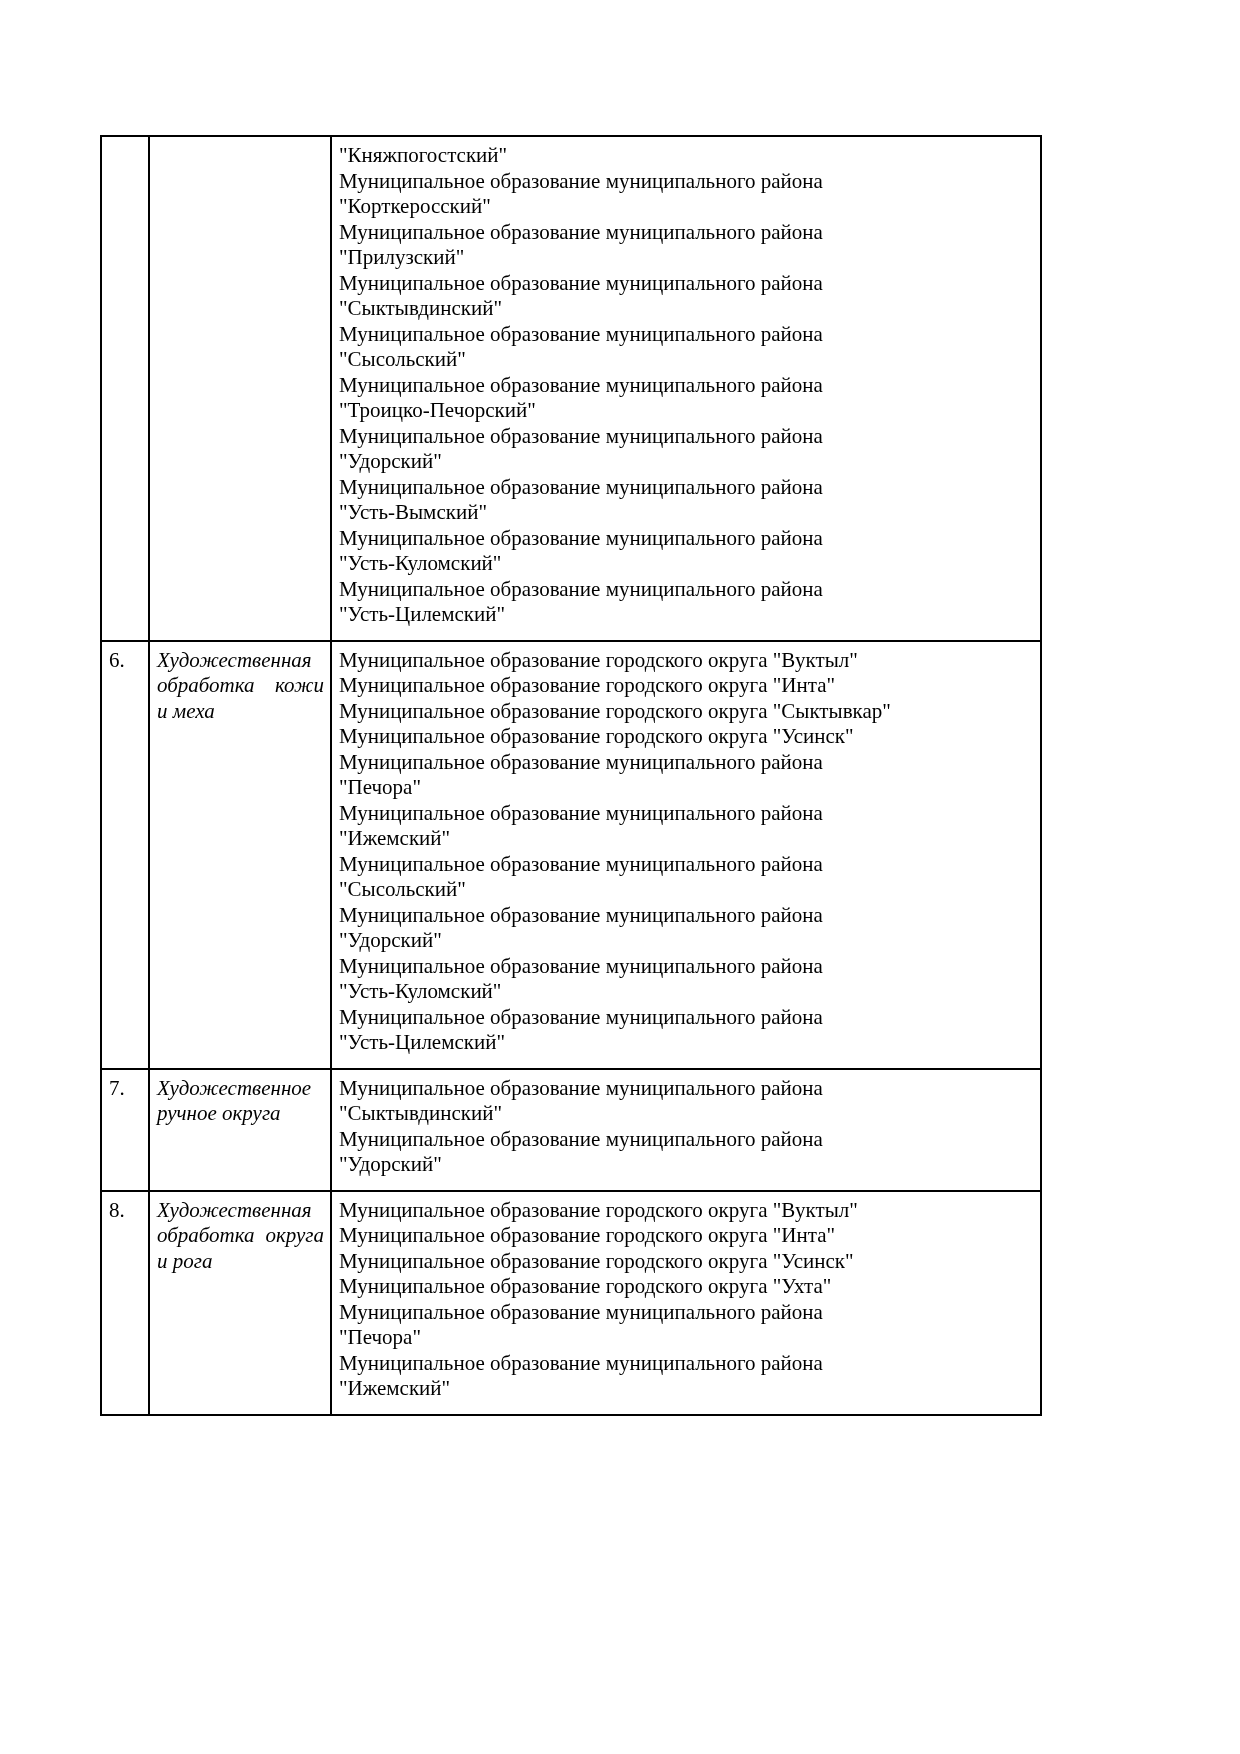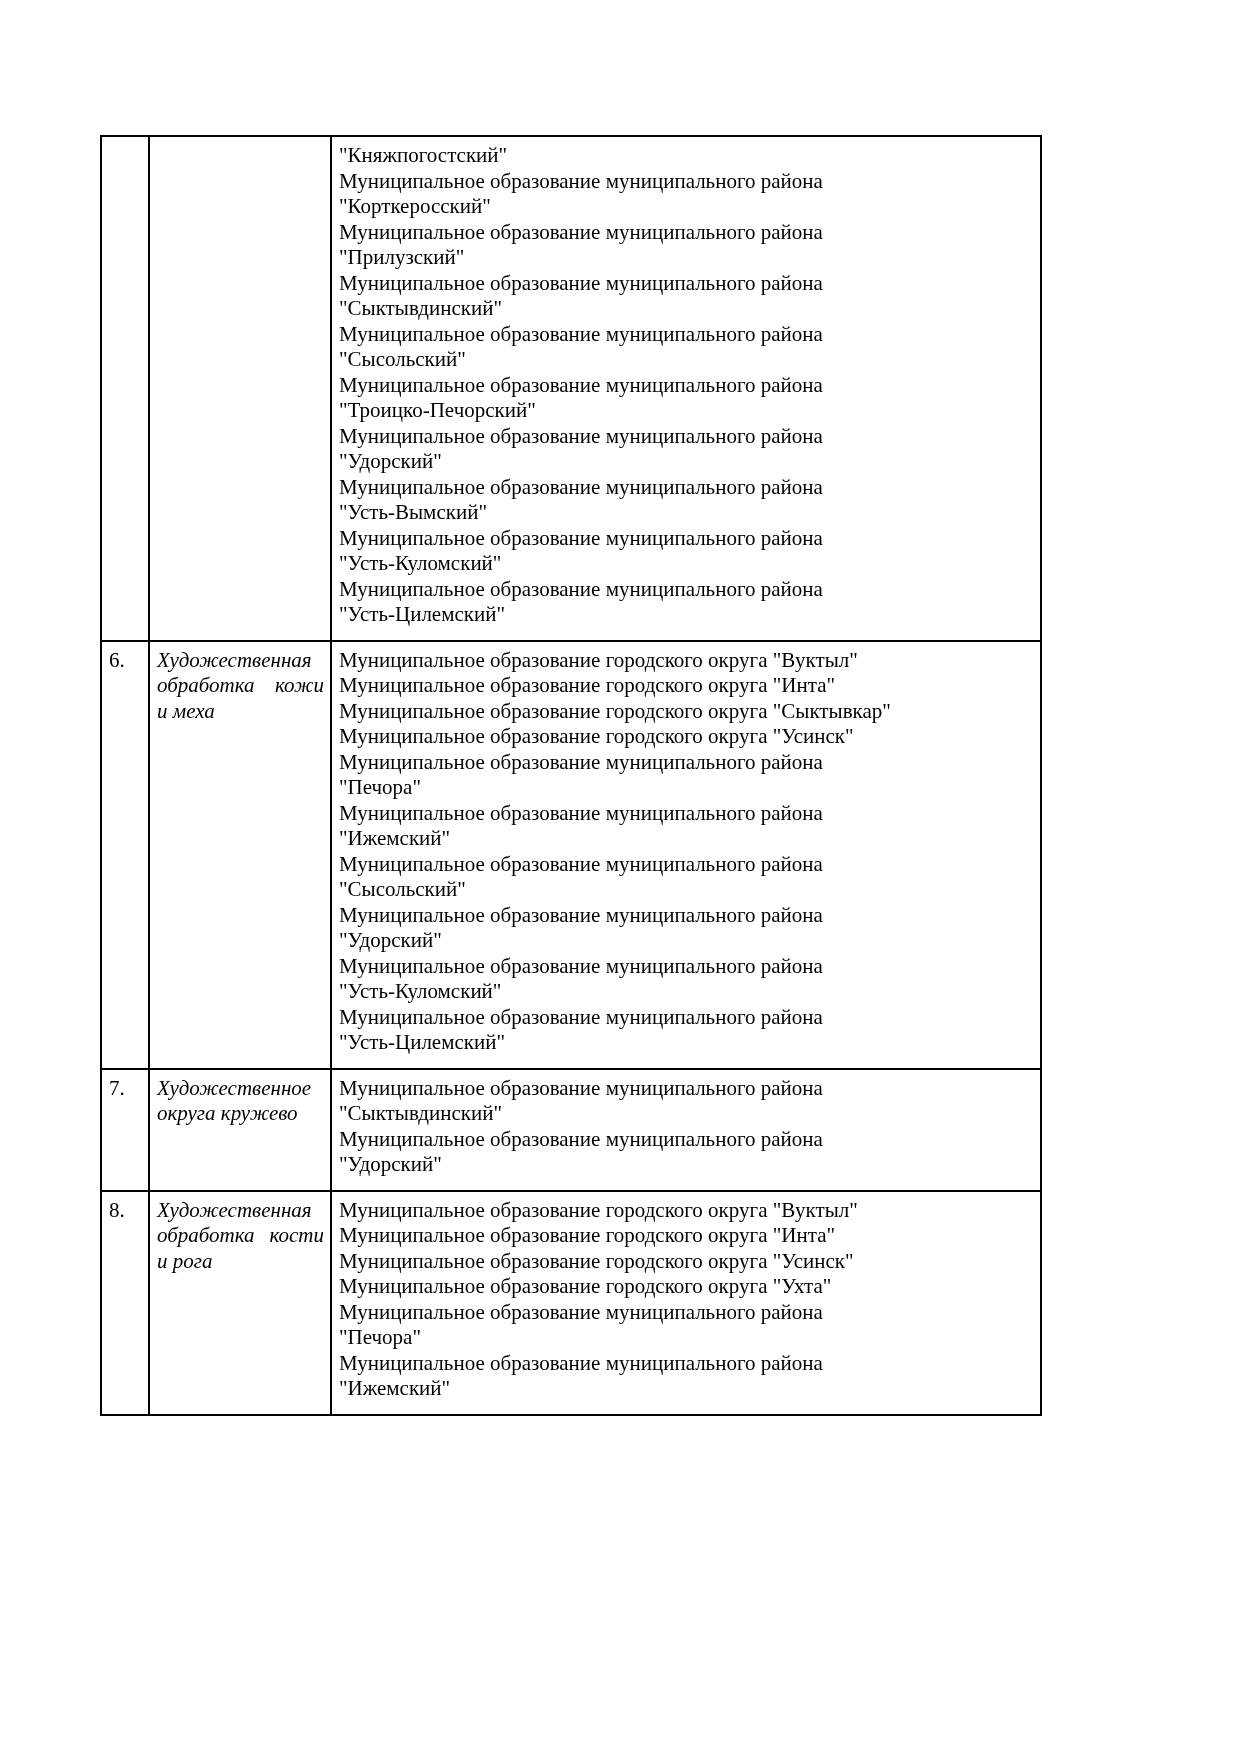--- a/index.html
+++ b/index.html
@@ -112,36 +112,36 @@
             <div class="line">Муниципальное образование муниципального района</div>
             <div class="line">"Усть-Цилемский"</div>
           </td>
   </tr>
 
   <tr>
     <td class="cell-num">
       <div>7.</div>
     </td>
     <td class="cell-cat">
-      <div>Художественное округа кружево</div>
+      <div>Художественное ручное округа</div>
     </td>
     <td class="cell-content">
             <div class="line">Муниципальное образование муниципального района</div>
             <div class="line">"Сыктывдинский"</div>
             <div class="line">Муниципальное образование муниципального района</div>
             <div class="line">"Удорский"</div>
           </td>
   </tr>
 
   <tr>
     <td class="cell-num">
       <div>8.</div>
     </td>
     <td class="cell-cat">
-      <div>Художественная обработка кости и рога</div>
+      <div>Художественная обработка округа и рога</div>
     </td>
     <td class="cell-content">
             <div class="line">Муниципальное образование городского округа "Вуктыл"</div>
             <div class="line">Муниципальное образование городского округа "Инта"</div>
             <div class="line">Муниципальное образование городского округа "Усинск"</div>
             <div class="line">Муниципальное образование городского округа "Ухта"</div>
             <div class="line">Муниципальное образование муниципального района</div>
             <div class="line">"Печора"</div>
             <div class="line">Муниципальное образование муниципального района</div>
             <div class="line">"Ижемский"</div>

